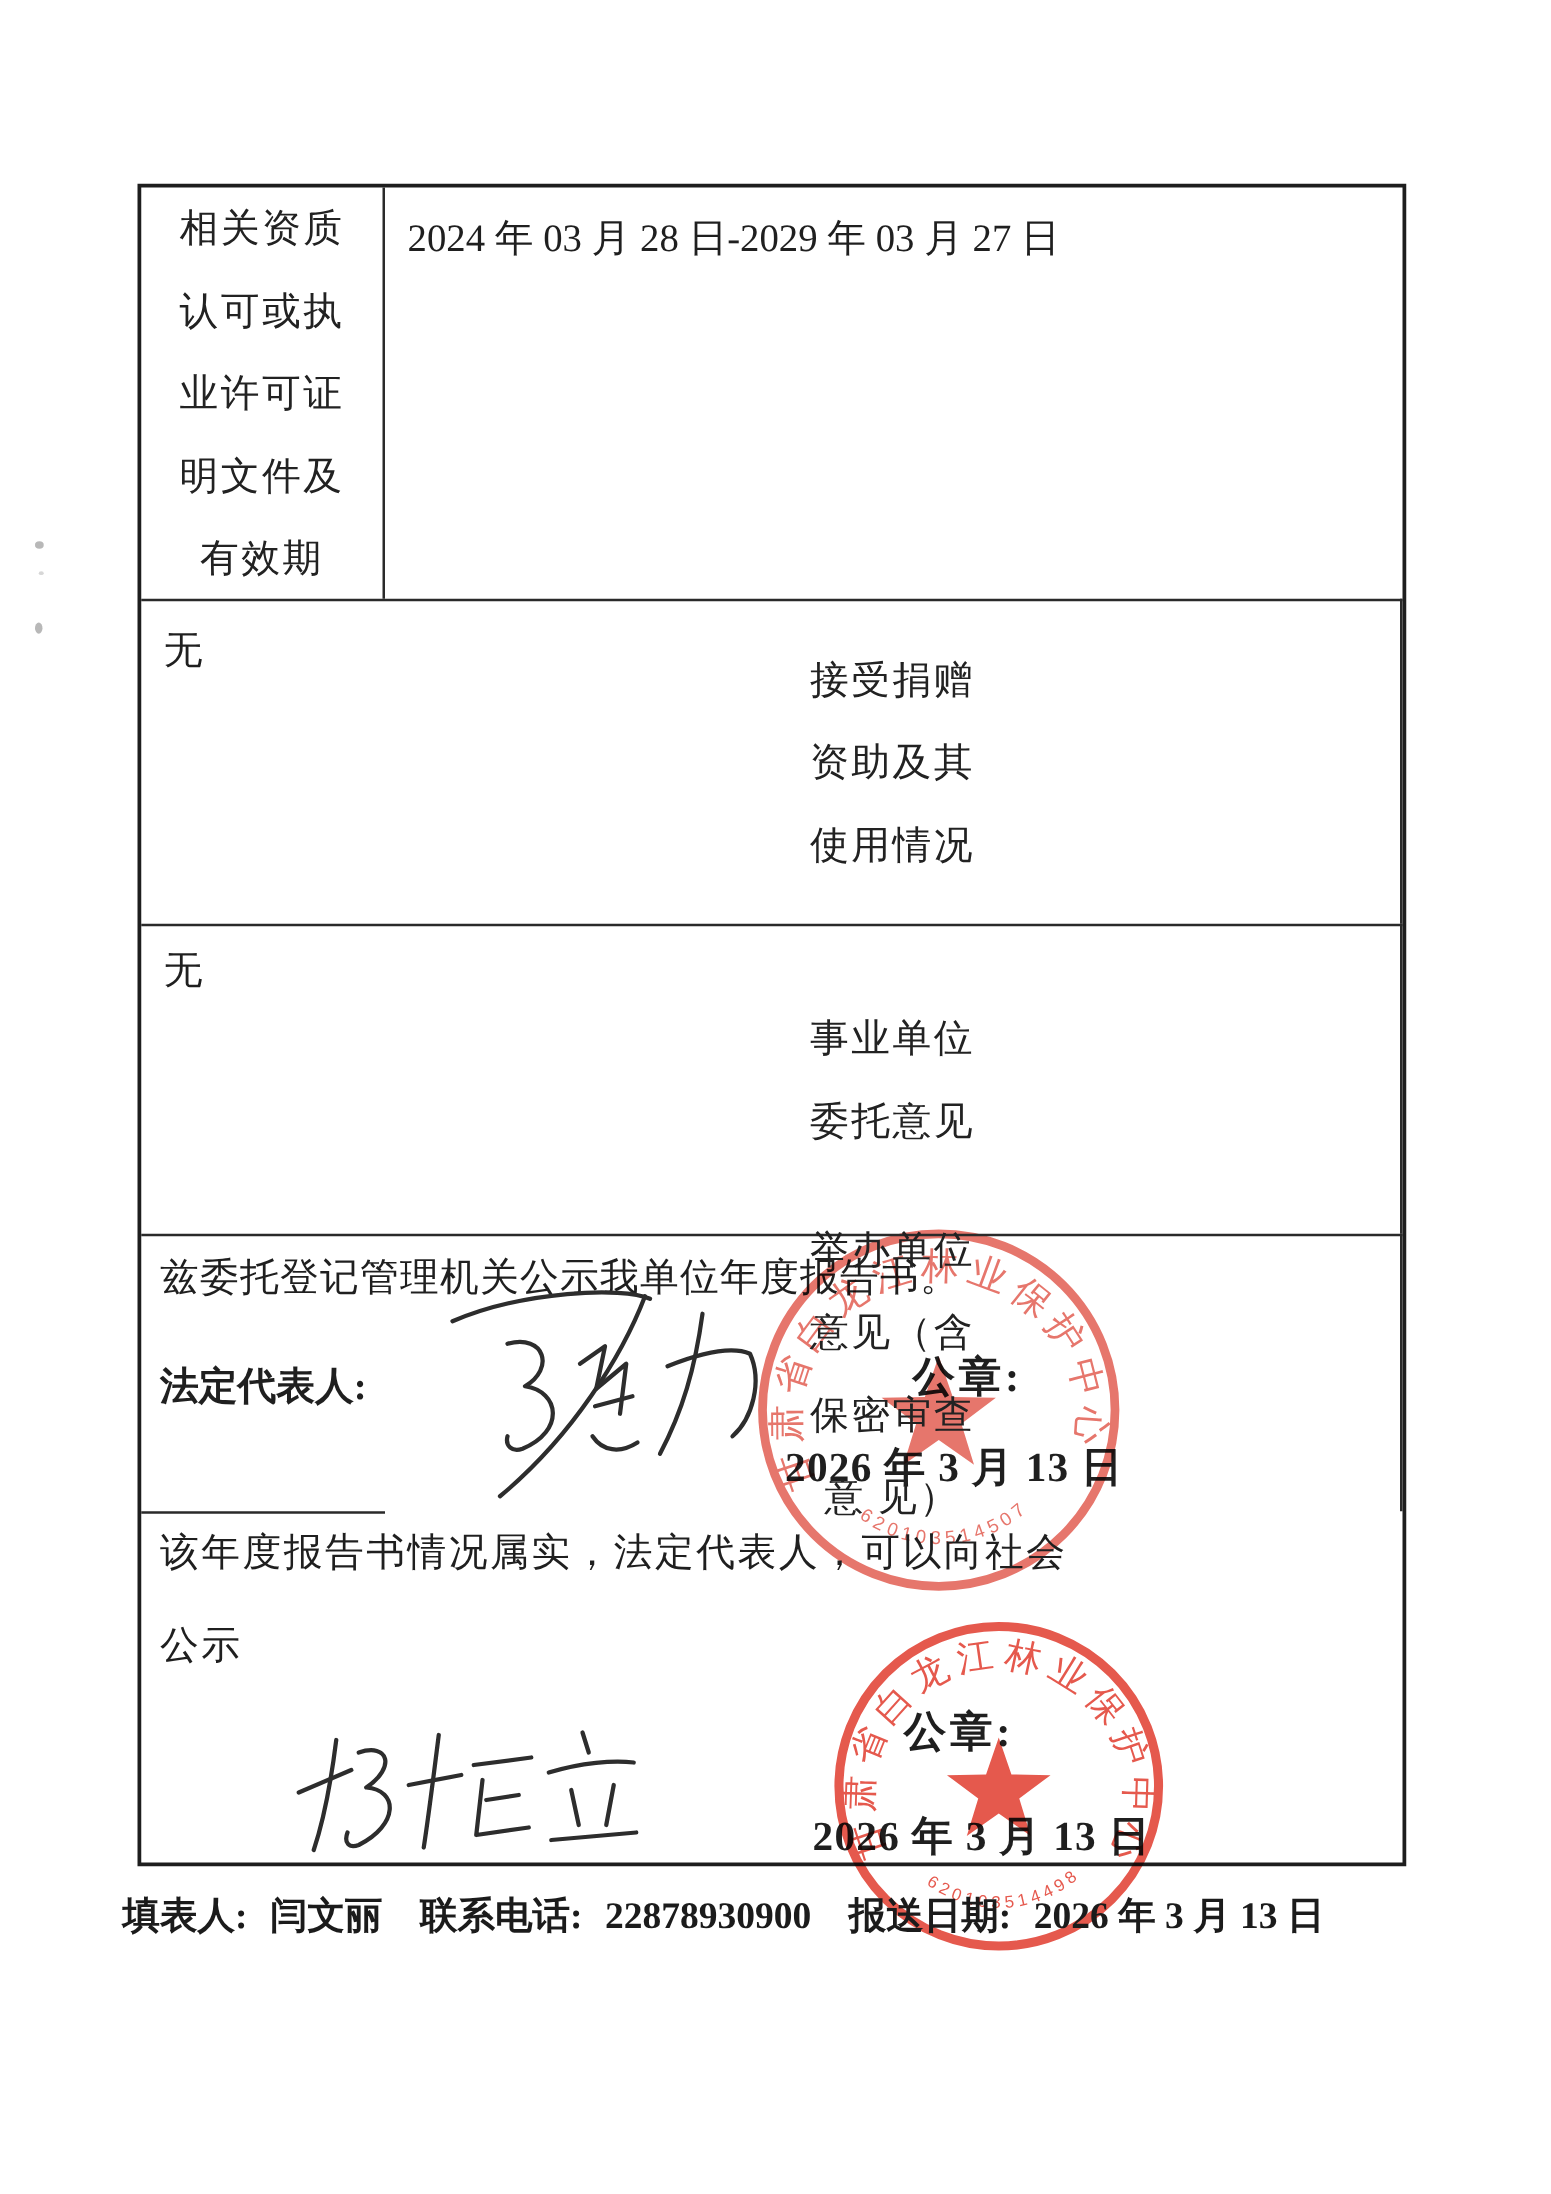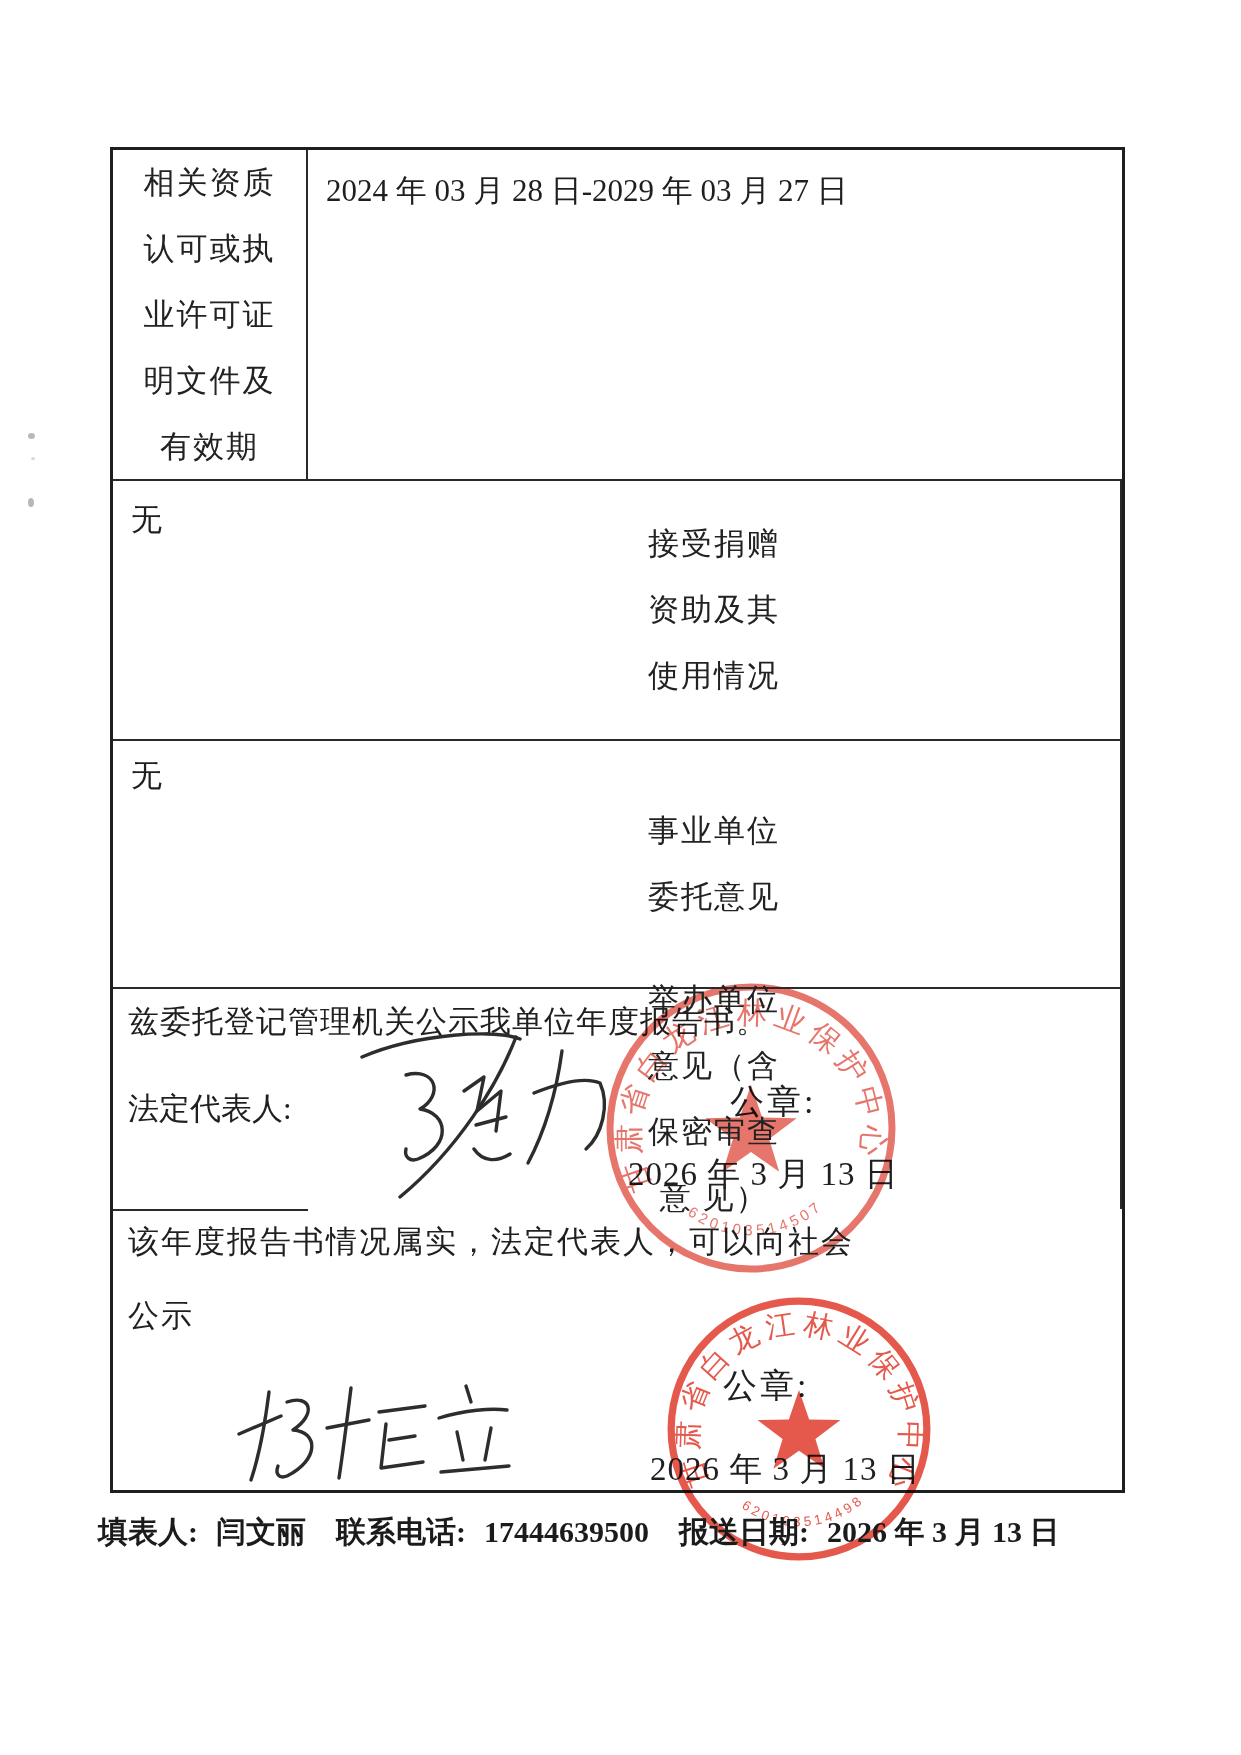--- a/index.html
+++ b/index.html
@@ -29,21 +29,21 @@
     text-align:center;
     font-size:31px;line-height:66px;letter-spacing:2px;
     white-space:pre-line;
     color:#222;
   }
   .content-cell{
     font-size:31px;color:#1f1f1f;
   }
   .content-cell.simple{padding:20px 14px 0 18px;}
   .abs{position:absolute;white-space:nowrap;}
-  .b{font-weight:normal;}
+  .b{font-weight:bold;}
   
   .stamp{position:absolute;mix-blend-mode:multiply;pointer-events:none;}
   
   .sig path{fill:none;stroke:#2d2d2d;stroke-width:3.4;stroke-linecap:round;stroke-linejoin:round;}
   
   .footer{
     position:absolute;left:98px;top:1512px;width:1060px;
     font-size:30px;font-weight:bold;color:#1b1b1b;
     display:flex;align-items:baseline;white-space:nowrap;
   }
@@ -165,18 +165,18 @@
         </g>
       </svg>
     </div>
 
   </div>
 
   <div class="footer">
     <span>填表人:</span>
     <span class="gap-s">闫文丽</span>
     <span class="gap-l">联系电话:</span>
-    <span class="gap-s">17444639500</span>
+    <span class="gap-s">22878930900</span>
     <span class="gap-l">报送日期:</span>
     <span class="gap-s">2026 年 3 月 13 日</span>
   </div>
 
 </div>
 
 </body></html>

